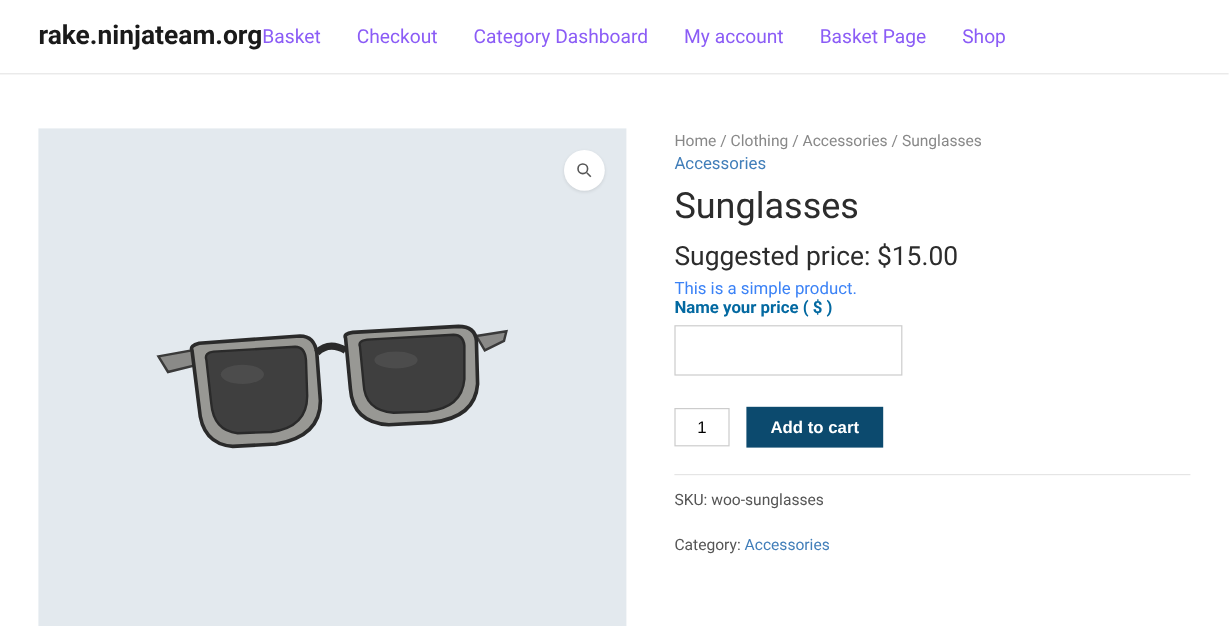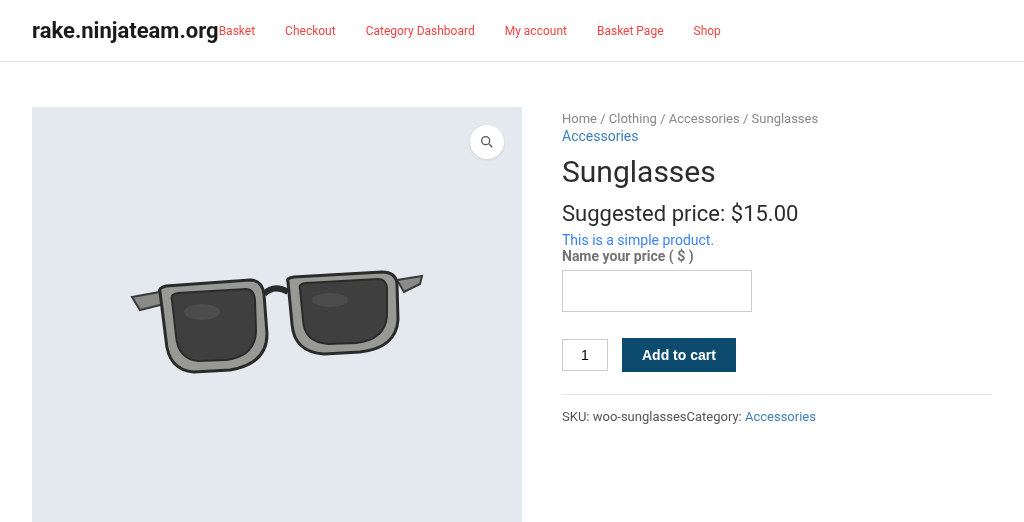--- a/index.html
+++ b/index.html
@@ -23,22 +23,22 @@
     .site-title {
       font-size: 22px;
       font-weight: 700;
       color: #1a1a1a;
     }
     .nav {
       display: flex;
       gap: 30px;
     }
     .nav-item {
-      font-size: 12px;
-      color: #ef4444;
+      font-size: 16px;
+      color: #8b5cf6;
       cursor: pointer;
     }
     .main {
       display: flex;
       padding: 45px 32px 0 32px;
       gap: 40px;
     }
     .product-image-wrap {
       position: relative;
       width: 490px;
@@ -105,21 +105,21 @@
       color: #2c2c2c;
       margin-bottom: 6px;
     }
     .description {
       font-size: 14px;
       color: #3b82f6;
     }
     .nyp-label {
       font-size: 14px;
       font-weight: 700;
-      color: #737373;
+      color: #0369a1;
       margin-bottom: 6px;
       display: block;
     }
     .nyp-input {
       width: 190px;
       height: 42px;
       border: 1px solid #ccc;
       padding: 8px 10px;
       font-size: 15px;
       margin-bottom: 26px;
@@ -146,20 +146,22 @@
       border: none;
       padding: 9px 20px;
       font-size: 14px;
       font-weight: 600;
       cursor: pointer;
     }
     .meta {
       font-size: 13px;
       color: #555;
       display: flex;
+      gap: 22px;
+      flex-direction: column;
     }
     .meta-label {
       color: #555;
     }
     .meta-value {
       color: #555;
     }
     .meta-link {
       color: #417eb9;
       cursor: pointer;

